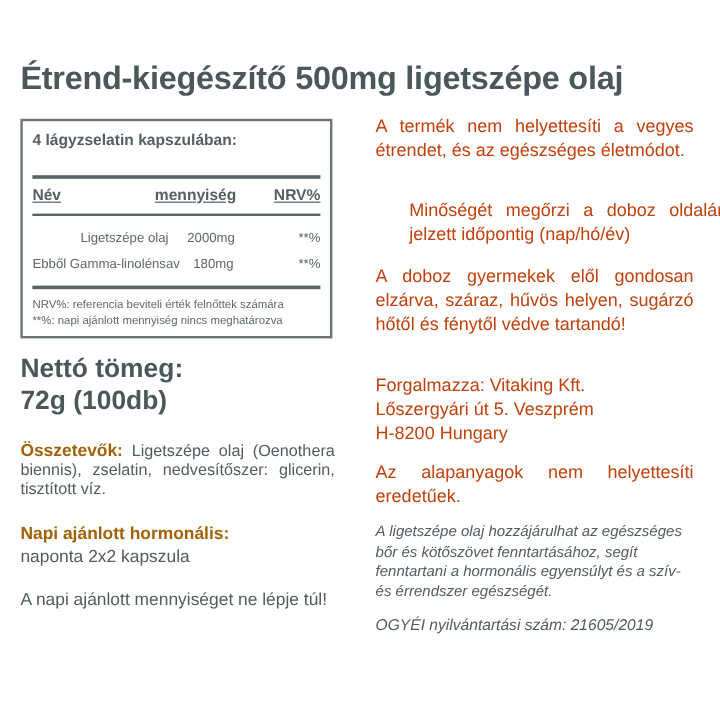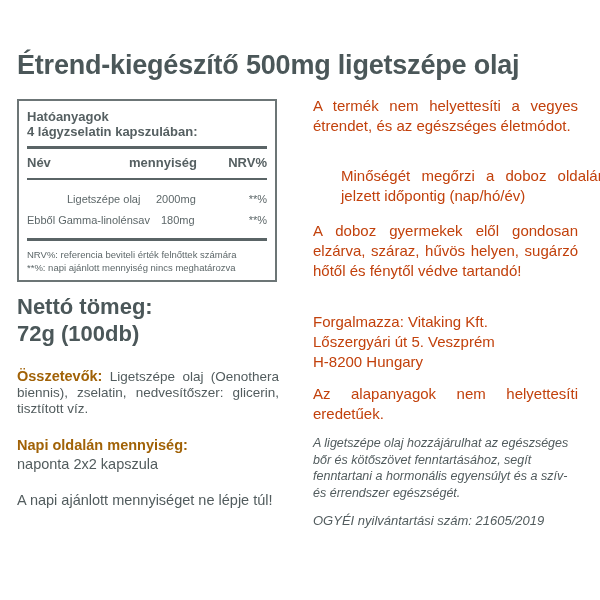--- a/index.html
+++ b/index.html
@@ -16,21 +16,21 @@
     position: absolute; left: 17px; top: 99px; width: 260px; height: 183px;
     border: 2px solid #6c7576; box-sizing: border-box;
   }
   .box-head {
     position: absolute; left: 8px; top: 8px; font-size: 13px; font-weight: bold;
     line-height: 15px; color: #555f61;
   }
   .rule-thick { position: absolute; left: 8px; right: 8px; height: 3px; background: #5a6466; }
   .rule-thin { position: absolute; left: 8px; right: 8px; height: 2px; background: #5a6466; }
   .col-hdr {
-    position: absolute; top: 54px; font-size: 13px; font-weight: bold; color: #555f61;
+    position: absolute; top: 54px; font-size: 13px; font-weight: bold; color: #555f61; text-decoration: underline;
   }
   .row-cell { position: absolute; font-size: 11px; color: #5d6769; }
   .foot { position: absolute; left: 8px; font-size: 9.5px; color: #5d6769; white-space: nowrap; }
 
   .net {
     position: absolute; left: 17px; top: 293px; font-size: 22px; font-weight: bold;
     line-height: 27px; color: #4b5759;
   }
   .para-l {
     position: absolute; left: 17px; width: 262px; font-size: 13.5px; line-height: 16px;
@@ -47,21 +47,20 @@
     font-style: italic; color: #525c5e;
   }
 </style>
 </head>
 <body>
 
 <div class="title">Étrend-kiegészítő 500mg ligetszépe olaj</div>
 
 <div class="box">
   <div class="box-head">
-    <div>Hatóanyagok</div>
     <div>4 lágyzselatin kapszulában:</div>
   </div>
   <div class="rule-thick" style="top:45px;"></div>
   <div class="col-hdr" style="left:8px;">Név</div>
   <div class="col-hdr" style="left:110px;">mennyiség</div>
   <div class="col-hdr" style="right:8px;">NRV%</div>
   <div class="rule-thin" style="top:77px;"></div>
 
   <div class="row-cell" style="left:8px; top:92px;padding-left:40px;">Ligetszépe olaj</div>
   <div class="row-cell" style="left:137px; top:92px;">2000mg</div>
@@ -80,21 +79,21 @@
   <div>Nettó tömeg:</div>
   <div>72g (100db)</div>
 </div>
 
 <div class="para-l" style="top:368px;">
   <span class="bold-head">Összetevők:</span>
   <span>Ligetszépe olaj (Oenothera biennis), zselatin, nedvesítőszer: glicerin, tisztított víz.</span>
 </div>
 
 <div class="para-l" style="top:436px; font-size:14.5px; line-height:19px;">
-  <div class="bold-head">Napi oldalán mennyiség:</div>
+  <div class="bold-head">Napi ajánlott hormonális:</div>
   <div>naponta 2x2 kapszula</div>
 </div>
 
 <div class="para-l" style="top:490px; font-size:14.5px; line-height:20px;">A napi ajánlott mennyiséget ne lépje túl!</div>
 
 <div class="para-r" style="top:96px;">A termék nem helyettesíti a vegyes étrendet, és az egészséges életmódot.</div>
 <div class="para-r" style="top:166px;margin-left:28px;">Minőségét megőrzi a doboz oldalán jelzett időpontig (nap/hó/év)</div>
 <div class="para-r" style="top:221px;">A doboz gyermekek elől gondosan elzárva, száraz, hűvös helyen, sugárzó hőtől és fénytől védve tartandó!</div>
 <div class="para-r" style="top:312px;">
   <div>Forgalmazza: Vitaking Kft.</div>

